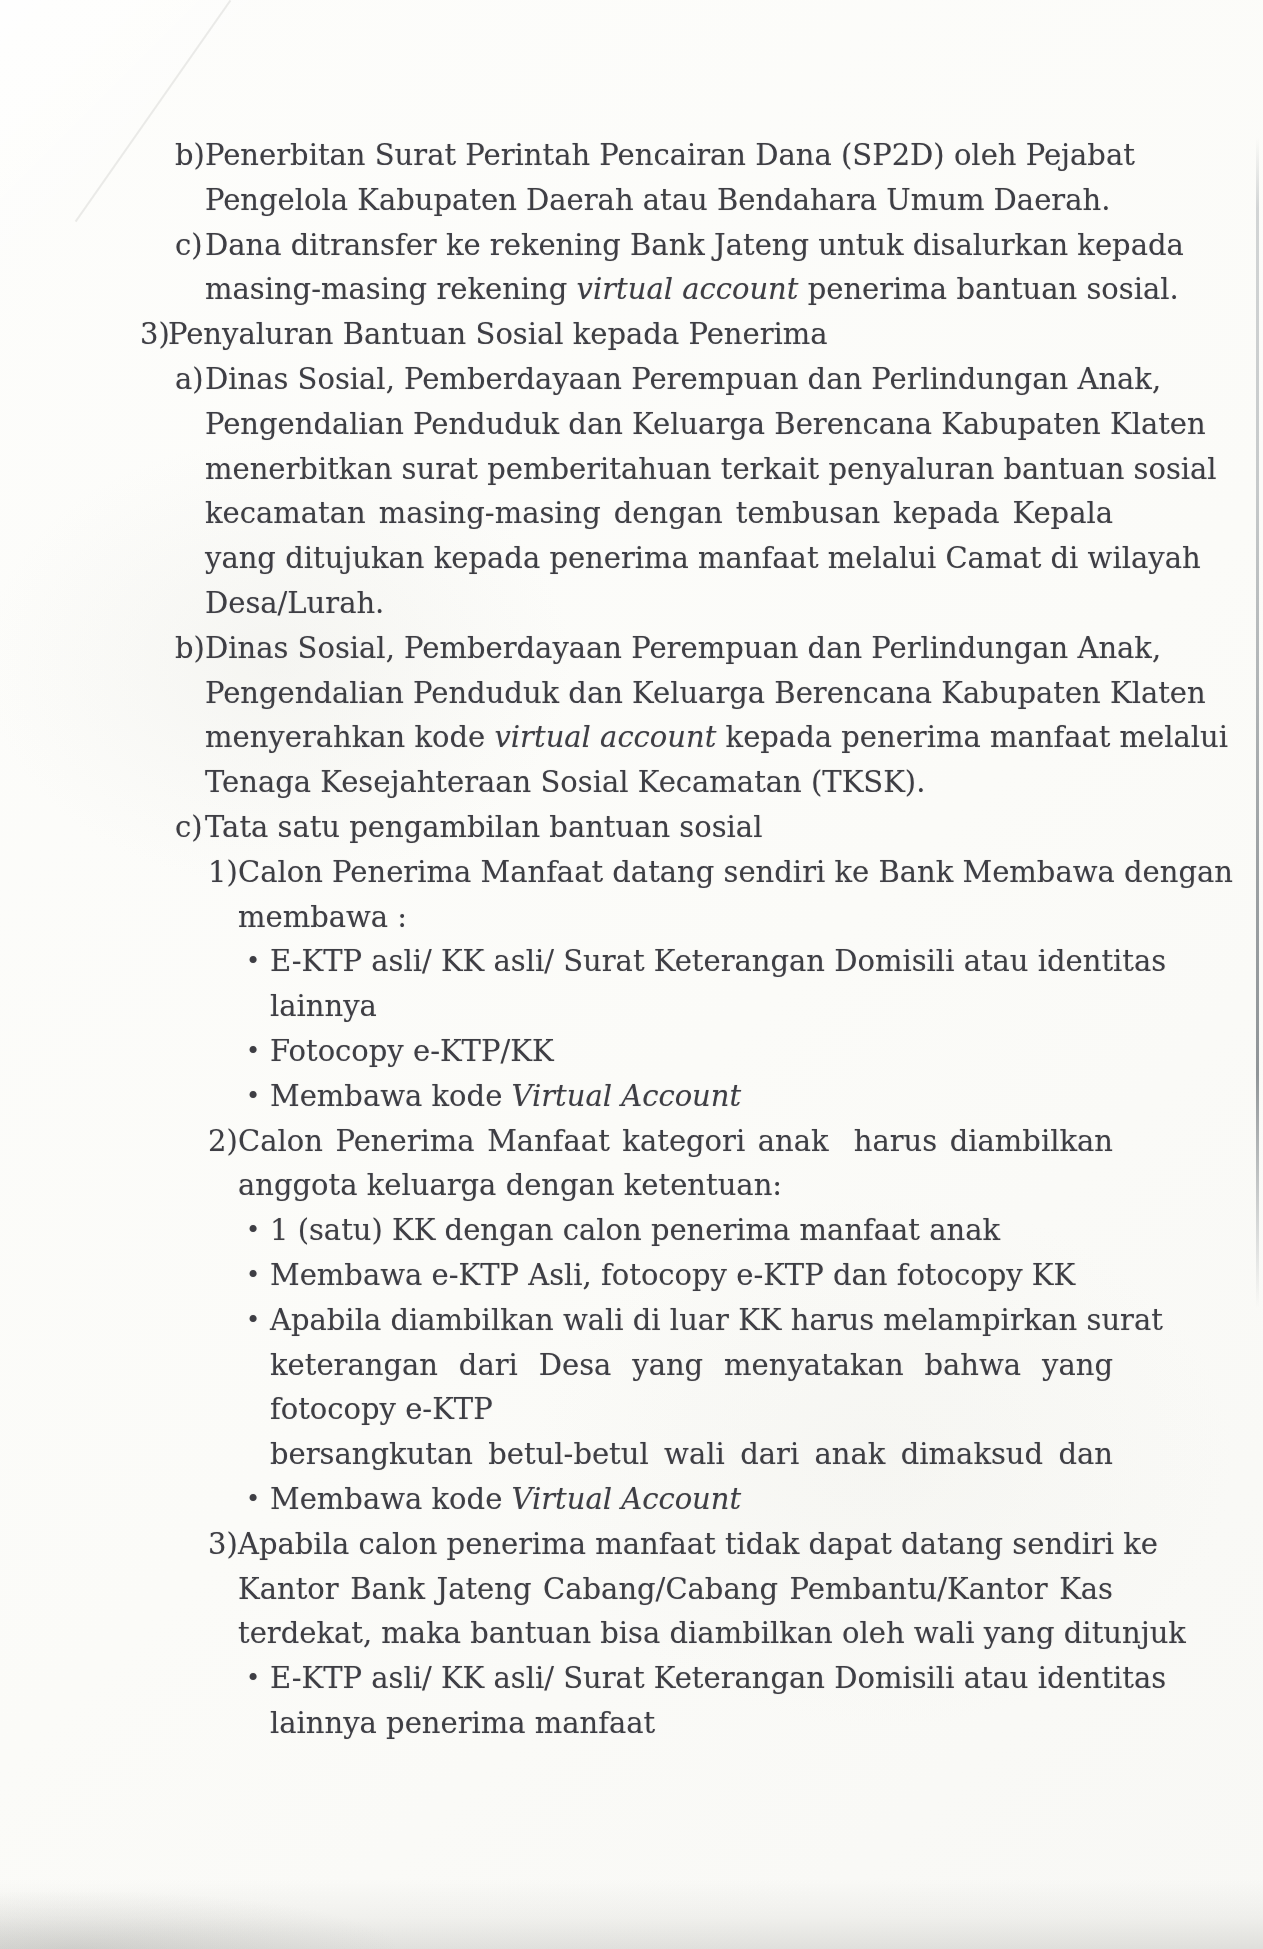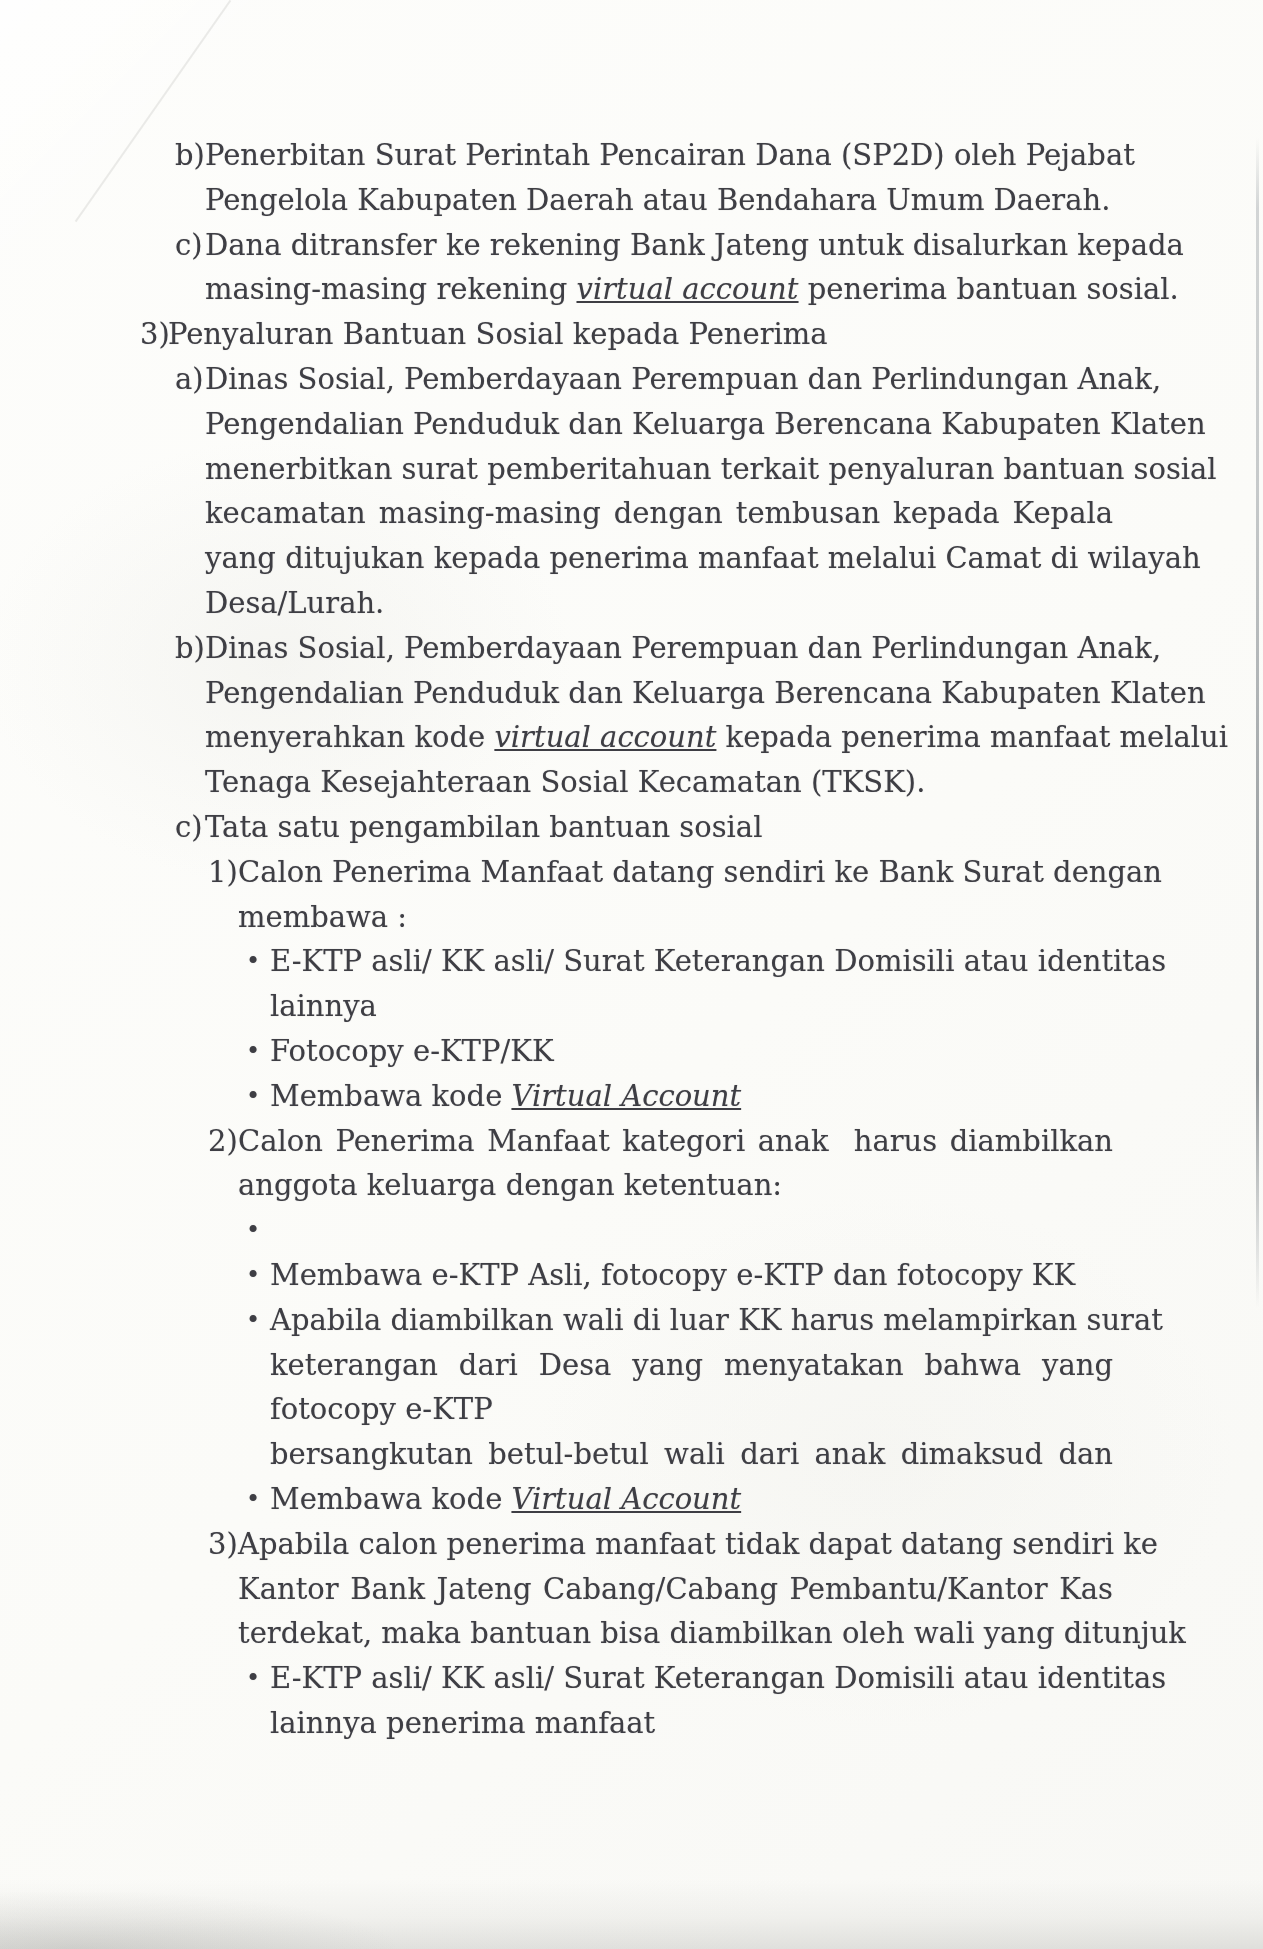--- a/index.html
+++ b/index.html
@@ -15,21 +15,21 @@
   .line{
     position:relative;
     height:44.8px;line-height:44.8px;
     font-size:29px;
     color:#3e3e44;
     text-shadow:0 0 1px rgba(62,62,68,0.35);
     white-space:nowrap;
   }
   .marker{position:absolute;top:0;}
   .seg{display:inline;}
-  .it{font-style:italic;text-decoration:underline;}
+  .it{font-style:italic;}
   .just{
     text-align:justify;
     text-align-last:justify;
     text-justify:inter-word;
   }
   .ind-n1{margin-left:168px;}
   .ind-n1 .marker{left:-28px;}
   .ind-alpha{margin-left:205px;}
   .ind-alpha .marker{left:-30px;}
   .ind-alpha.just{width:908px;}
@@ -93,29 +93,29 @@
       <div class="line ind-alpha just"><span class="seg">Pengendalian Penduduk dan Keluarga Berencana Kabupaten Klaten</span></div>
       <div class="line ind-alpha just"><span class="seg">menerbitkan surat pemberitahuan terkait penyaluran bantuan sosial</span></div>
       <div class="line ind-alpha just"><span class="seg">kecamatan masing-masing dengan tembusan kepada Kepala</span></div>
       <div class="line ind-alpha just"><span class="seg">yang ditujukan kepada penerima manfaat melalui Camat di wilayah</span></div>
       <div class="line ind-alpha"><span class="seg">Desa/Lurah.</span></div>
       <div class="line ind-alpha just"><span class="marker">b)</span><span class="seg">Dinas Sosial, Pemberdayaan Perempuan dan Perlindungan Anak,</span></div>
       <div class="line ind-alpha just"><span class="seg">Pengendalian Penduduk dan Keluarga Berencana Kabupaten Klaten</span></div>
       <div class="line ind-alpha just"><span class="seg">menyerahkan kode </span><span class="seg it">virtual account</span><span class="seg"> kepada penerima manfaat melalui</span></div>
       <div class="line ind-alpha"><span class="seg">Tenaga Kesejahteraan Sosial Kecamatan (TKSK).</span></div>
       <div class="line ind-alpha"><span class="marker">c)</span><span class="seg">Tata satu pengambilan bantuan sosial</span></div>
-      <div class="line ind-n2 just"><span class="marker">1)</span><span class="seg">Calon Penerima Manfaat datang sendiri ke Bank Surat dengan</span></div>
+      <div class="line ind-n2 just"><span class="marker">1)</span><span class="seg">Calon Penerima Manfaat datang sendiri ke Bank Membawa dengan</span></div>
       <div class="line ind-n2"><span class="seg">membawa :</span></div>
       <div class="line ind-bullet just"><span class="marker">•</span><span class="seg">E-KTP asli/ KK asli/ Surat Keterangan Domisili atau identitas</span></div>
       <div class="line ind-bullet"><span class="seg">lainnya</span></div>
       <div class="line ind-bullet"><span class="marker">•</span><span class="seg">Fotocopy e-KTP/KK</span></div>
       <div class="line ind-bullet"><span class="marker">•</span><span class="seg">Membawa kode </span><span class="seg it">Virtual Account</span></div>
       <div class="line ind-n2 just"><span class="marker">2)</span><span class="seg">Calon Penerima Manfaat kategori anak &nbsp;harus diambilkan</span></div>
       <div class="line ind-n2"><span class="seg">anggota keluarga dengan ketentuan:</span></div>
-      <div class="line ind-bullet"><span class="marker">•</span></div>
+      <div class="line ind-bullet"><span class="marker">•</span><span class="seg">1 (satu) KK dengan calon penerima manfaat anak</span></div>
       <div class="line ind-bullet"><span class="marker">•</span><span class="seg">Membawa e-KTP Asli, fotocopy e-KTP dan fotocopy KK</span></div>
       <div class="line ind-bullet just"><span class="marker">•</span><span class="seg">Apabila diambilkan wali di luar KK harus melampirkan surat</span></div>
       <div class="line ind-bullet just"><span class="seg">keterangan dari Desa yang menyatakan bahwa yang</span></div>
       <div class="line ind-bullet"><span class="seg">fotocopy e-KTP</span></div>
       <div class="line ind-bullet just"><span class="seg">bersangkutan betul-betul wali dari anak dimaksud dan</span></div>
       <div class="line ind-bullet"><span class="marker">•</span><span class="seg">Membawa kode </span><span class="seg it">Virtual Account</span></div>
       <div class="line ind-n2 just"><span class="marker">3)</span><span class="seg">Apabila calon penerima manfaat tidak dapat datang sendiri ke</span></div>
       <div class="line ind-n2 just"><span class="seg">Kantor Bank Jateng Cabang/Cabang Pembantu/Kantor Kas</span></div>
       <div class="line ind-n2 just"><span class="seg">terdekat, maka bantuan bisa diambilkan oleh wali yang ditunjuk</span></div>
       <div class="line ind-bullet just"><span class="marker">•</span><span class="seg">E-KTP asli/ KK asli/ Surat Keterangan Domisili atau identitas</span></div>

